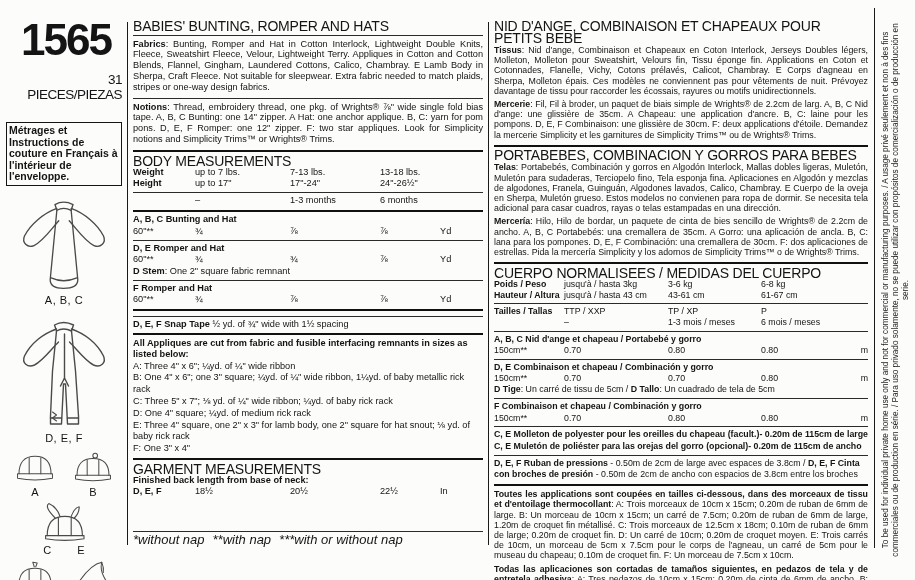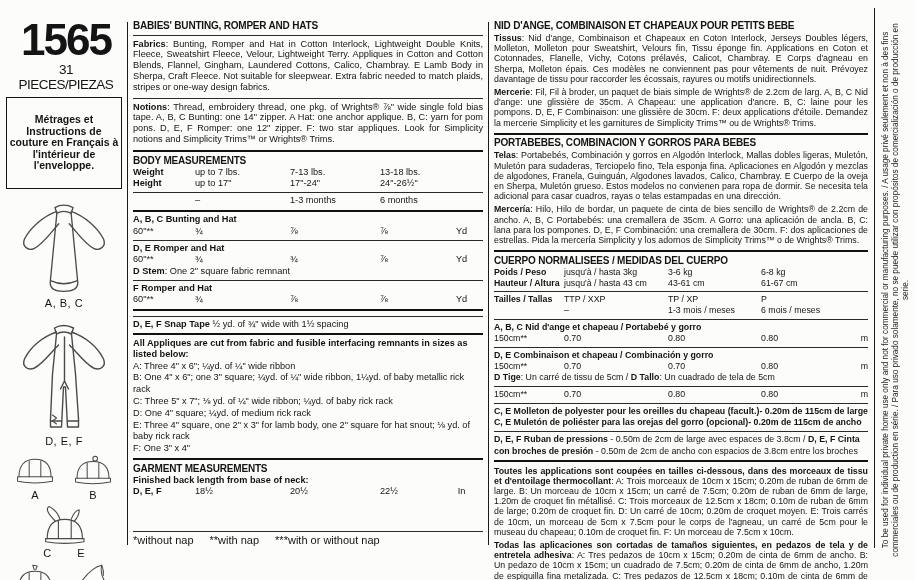--- a/index.html
+++ b/index.html
@@ -10,51 +10,51 @@
     -webkit-font-smoothing:antialiased;
   }
   .vline { position:absolute; width:0; border-left:1.5px solid #1a1a1a; }
   #div1 { left:127px; top:22px; height:523px; }
   #div2 { left:488px; top:22px; height:523px; }
   #div3 { left:874px; top:8px;  height:540px; }
 
   
   .col-left { position:absolute; left:6px; top:18px; width:116px; text-align:center; }
   .pattern-number { font-size:44px; font-weight:bold; letter-spacing:-2px; line-height:44px; text-align:center; padding-left:4px;}
-  .pieces { font-size:13.5px; letter-spacing:-0.5px; text-align:center; padding-left:4px; margin-top:0; }
+  .pieces { font-size:13.5px; letter-spacing:-0.5px; text-align:right; padding-left:4px; margin-top:10px; }
   .french-box { border:1.5px solid #141414; font-weight:bold; font-size:10.5px; line-height:11.5px;
-    text-align:center; padding:16px 2px; margin-top:5px; }
+    text-align:left; padding:2px 2px; margin-top:20px; }
   .fig { margin-top:10px; }
   .fig svg { display:block; margin:0 auto; }
   .fig-label { font-size:11px; letter-spacing:0.5px; margin-top:-2px; }
   .hat-grid { display:grid; grid-template-columns:1fr 1fr; margin-top:8px; row-gap:4px; }
   .hat-cell { text-align:center; }
   .hat-span { grid-column:1 / span 2; text-align:center; }
   .hat-lbls { display:flex; justify-content:center; gap:26px; font-size:11px; margin-top:-2px; }
   .hat-lbl { font-size:11px; margin-top:-2px; }
 
   
   .col-mid { position:absolute; left:133px; top:20px; width:350px; height:526px;
     display:flex; flex-direction:column; font-size:9.2px; line-height:10.9px; }
   .col-right { position:absolute; left:494px; top:20px; width:374px; height:527px;
     display:flex; flex-direction:column; font-size:8.8px; line-height:10.2px; }
-  .sec-title { font-weight:bold; font-size:10px; line-height:12px; letter-spacing:-0.2px; }
+  .sec-title { font-weight:normal; font-size:14px; line-height:12px; letter-spacing:-0.2px; }
   p.blk { margin:1px 0 2px; text-align:justify; }
   .b { font-weight:bold; }
   .rule  { border:none; border-top:1px solid #2a2a2a; margin:2.5px 0 2px; }
   .rule2 { border:none; border-top:2.2px solid #111;  margin:3px 0 2.5px; }
   .mrow { display:grid; grid-template-columns:62px 95px 90px 60px 1fr; line-height:11.5px; }
-  .mrow .unit { text-align:center; }
+  .mrow .unit { text-align:left; }
   .rrow { display:grid; grid-template-columns:70px 104px 93px 70px 1fr; line-height:11px; }
   .rrow .unit { text-align:right; }
   .row-head { font-weight:bold; line-height:11.5px; }
   .line { line-height:11.5px; }
   .ap-line { line-height:11.8px; }
   .foot { margin-top:auto; border-top:1px solid #2a2a2a; padding-top:3px;
-    font-size:11px; display:flex; gap:16px; }
+    font-size:13px; display:flex; gap:8px;font-style:italic; }
 
   
   .sidebar { position:absolute; left:876px; top:0; width:39px; height:580px; }
   .sidebar-inner { position:absolute; left:50%; top:50%; width:548px;
     transform:translate(-50%,-50%) rotate(-90deg);
     font-size:8.2px; line-height:10px; text-align:center; color:#222; }
 
   svg.draw { stroke:#4a4a4a; fill:none; stroke-width:1.4; stroke-linecap:round; stroke-linejoin:round; }
 </style>
 </head>
@@ -298,20 +298,21 @@
     <div class="rrow">
       <span>150cm**</span>
       <span>0.70</span>
       <span>0.70</span>
       <span>0.80</span>
       <span class="unit">m</span>
     </div>
     <div class="line"><span class="b">D Tige</span><span>: Un carré de tissu de 5cm / </span><span class="b">D Tallo</span><span>: Un cuadrado de tela de 5cm</span></div>
     <hr class="rule">
 
+    <div class="row-head">F Combinaison et chapeau / Combinación y gorro</div>
     <div class="rrow">
       <span>150cm**</span>
       <span>0.70</span>
       <span>0.80</span>
       <span>0.80</span>
       <span class="unit">m</span>
     </div>
     <hr class="rule">
 
     <div class="line b">C, E Molleton de polyester pour les oreilles du chapeau (facult.)- 0.20m de 115cm de large</div>

